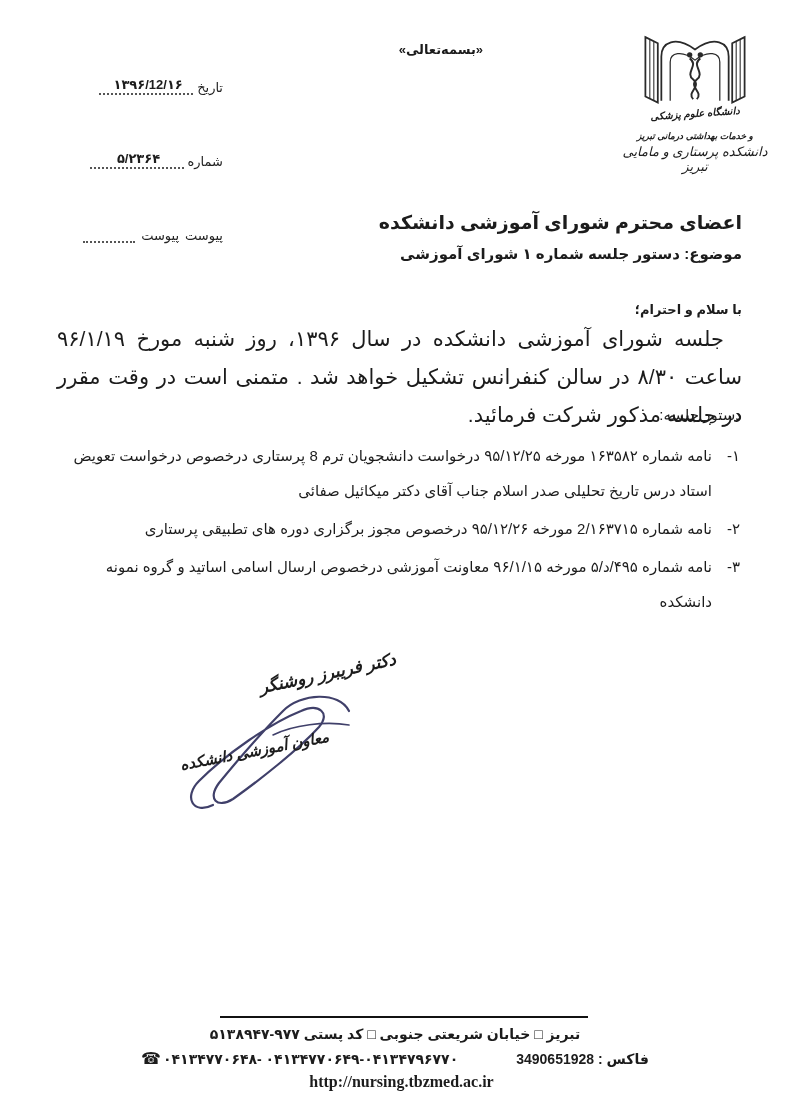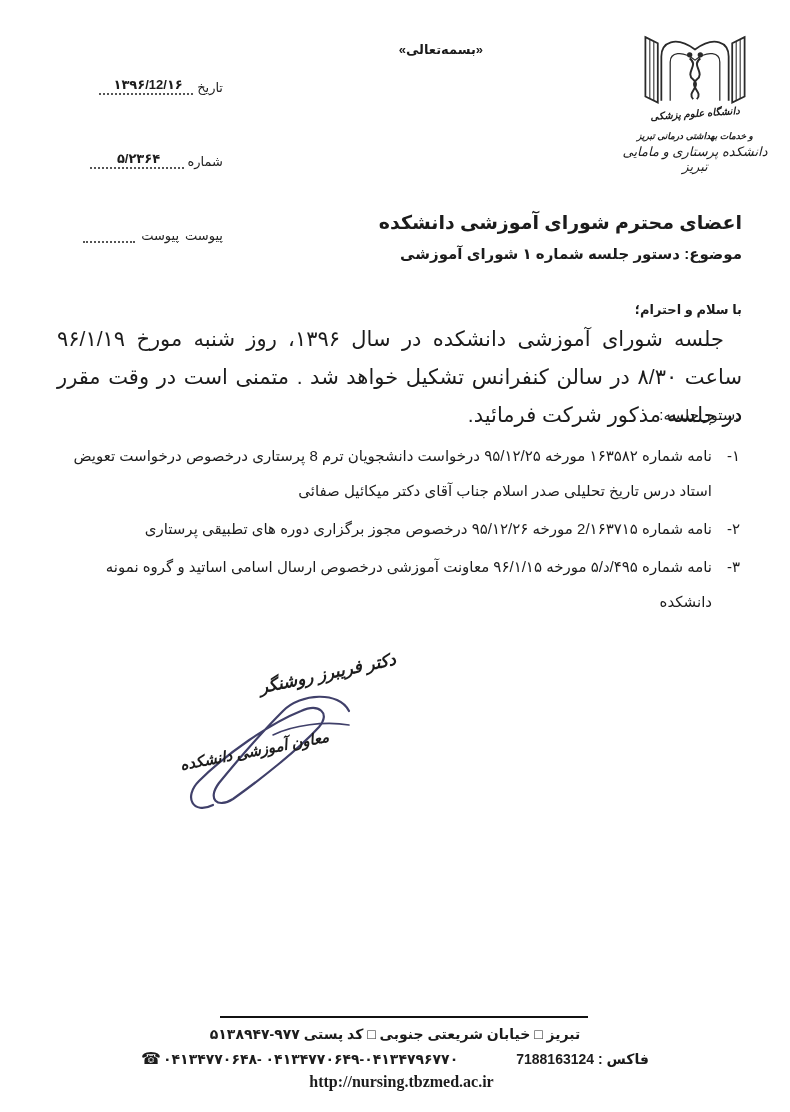--- a/index.html
+++ b/index.html
@@ -134,18 +134,18 @@
 
   <div class="f-rule"></div>
   <div class="f-address">تبریز □ خیابان شریعتی جنوبی □ کد پستی ۹۷۷-۵۱۳۸۹۴۷</div>
   <div class="f-line2">
     <span class="f-phones">
       <span class="phone-icon">☎</span>
       <span dir="ltr">۰۴۱۳۴۷۷۰۶۴۸- ۰۴۱۳۴۷۷۰۶۴۹-۰۴۱۳۴۷۹۶۷۷۰</span>
     </span>
     <span class="f-fax" dir="ltr">
       <span>فاکس :</span>
-      <span>7188163124</span>
+      <span>3490651928</span>
     </span>
   </div>
   <div class="f-url">http://nursing.tbzmed.ac.ir</div>
 
 </div>
 
 </body></html>

